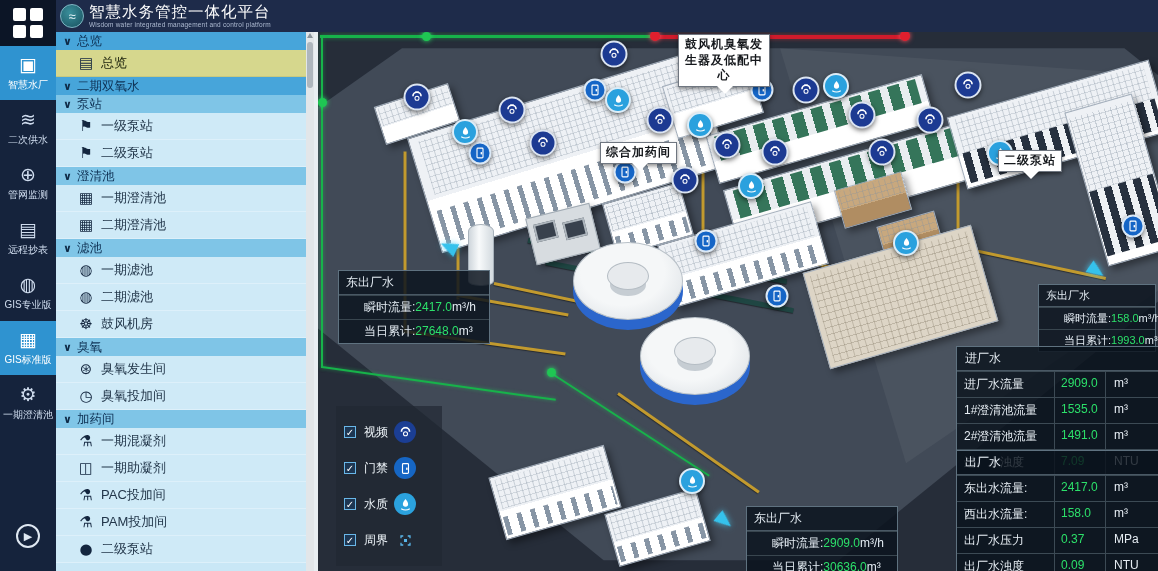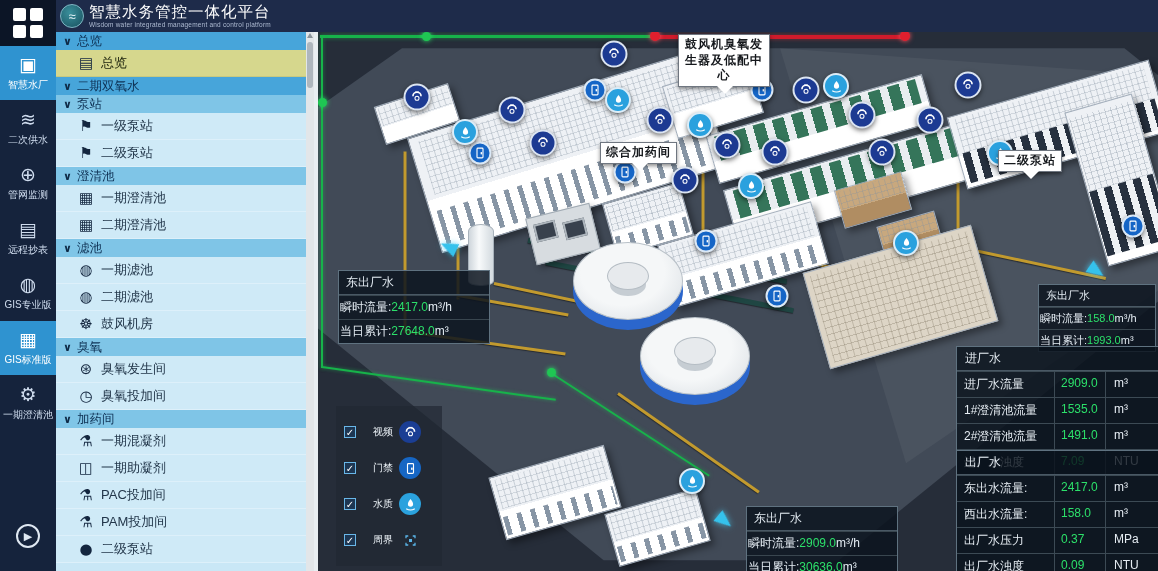--- a/index.html
+++ b/index.html
@@ -106,37 +106,37 @@
   .marker.water{width:26px;height:26px;background:#2aa1de;}
 
   .bubble{position:absolute;background:#fff;border:1px solid #6f7680;color:#15181c;font-size:12px;font-weight:bold;
           padding:2px 5px;line-height:1.3;text-align:center;z-index:8;box-shadow:0 2px 4px rgba(0,0,0,.45);letter-spacing:1px;}
   .bubble::after{content:"";position:absolute;left:50%;bottom:-8px;margin-left:-7px;border:8px solid transparent;
           border-top-color:#fff;border-bottom:0;}
 
   .ftag{position:absolute;width:152px;background:rgba(12,20,30,.85);border:1px solid #5f7280;color:#e4ecf3;
         font-size:12px;z-index:9;}
   .ftag .ftitle{padding:3px 7px;border-bottom:1px solid #495864;}
-  .ftag .frow{padding:3px 1px;border-top:1px solid #39464f;white-space:nowrap;}
+  .ftag .frow{padding:3px 25px;border-top:1px solid #39464f;white-space:nowrap;}
   .fval{color:#2ce06a;}
 
   .dtable{position:absolute;width:226px;background:rgba(10,18,28,.82);border:1px solid #5f7280;color:#e6edf3;
           font-size:12px;z-index:9;}
   .dtable .dtitle{padding:3px 8px;border-bottom:1px solid #495864;}
   .drow{display:flex;border-top:1px solid #3c4a54;align-items:stretch;}
   .drow:first-of-type{border-top:none;}
   .dlab{flex:0 0 97px;padding:4px 0 4px 7px;white-space:nowrap;}
   .dval{flex:0 0 52px;padding:4px 0 4px 6px;color:#2ce06a;border-left:1px solid #3c4a54;border-right:1px solid #3c4a54;}
   .dunit{flex:1;padding:4px 0 4px 8px;}
 
   .legend{position:absolute;left:18px;top:374px;width:106px;background:rgba(32,40,50,.68);z-index:9;padding:8px 0;}
   .lg-row{display:flex;align-items:center;height:36px;padding:0 8px;}
   .lg-check{width:12px;height:12px;background:#1d3652;border:1px solid #69b7e8;color:#fff;font-size:10px;line-height:11px;
             text-align:center;cursor:pointer;flex:0 0 12px;}
-  .lg-label{color:#eef4f9;font-size:10px;margin:0 6px 0 17px;white-space:nowrap;}
+  .lg-label{color:#eef4f9;font-size:12px;margin:0 6px 0 8px;white-space:nowrap;}
   .lg-ic{width:22px;height:22px;border-radius:50%;display:flex;align-items:center;justify-content:center;}
   .lg-ic svg{width:15px;height:15px;}
   .lg-ic.cam{background:#1b3e94;}.lg-ic.door{background:#1666c4;}.lg-ic.wat{background:#2ba2de;}
   .lg-ic.per{background:transparent;border-radius:0;}
 </style>
 </head>
 <body>
 
 <div class="page">
 

